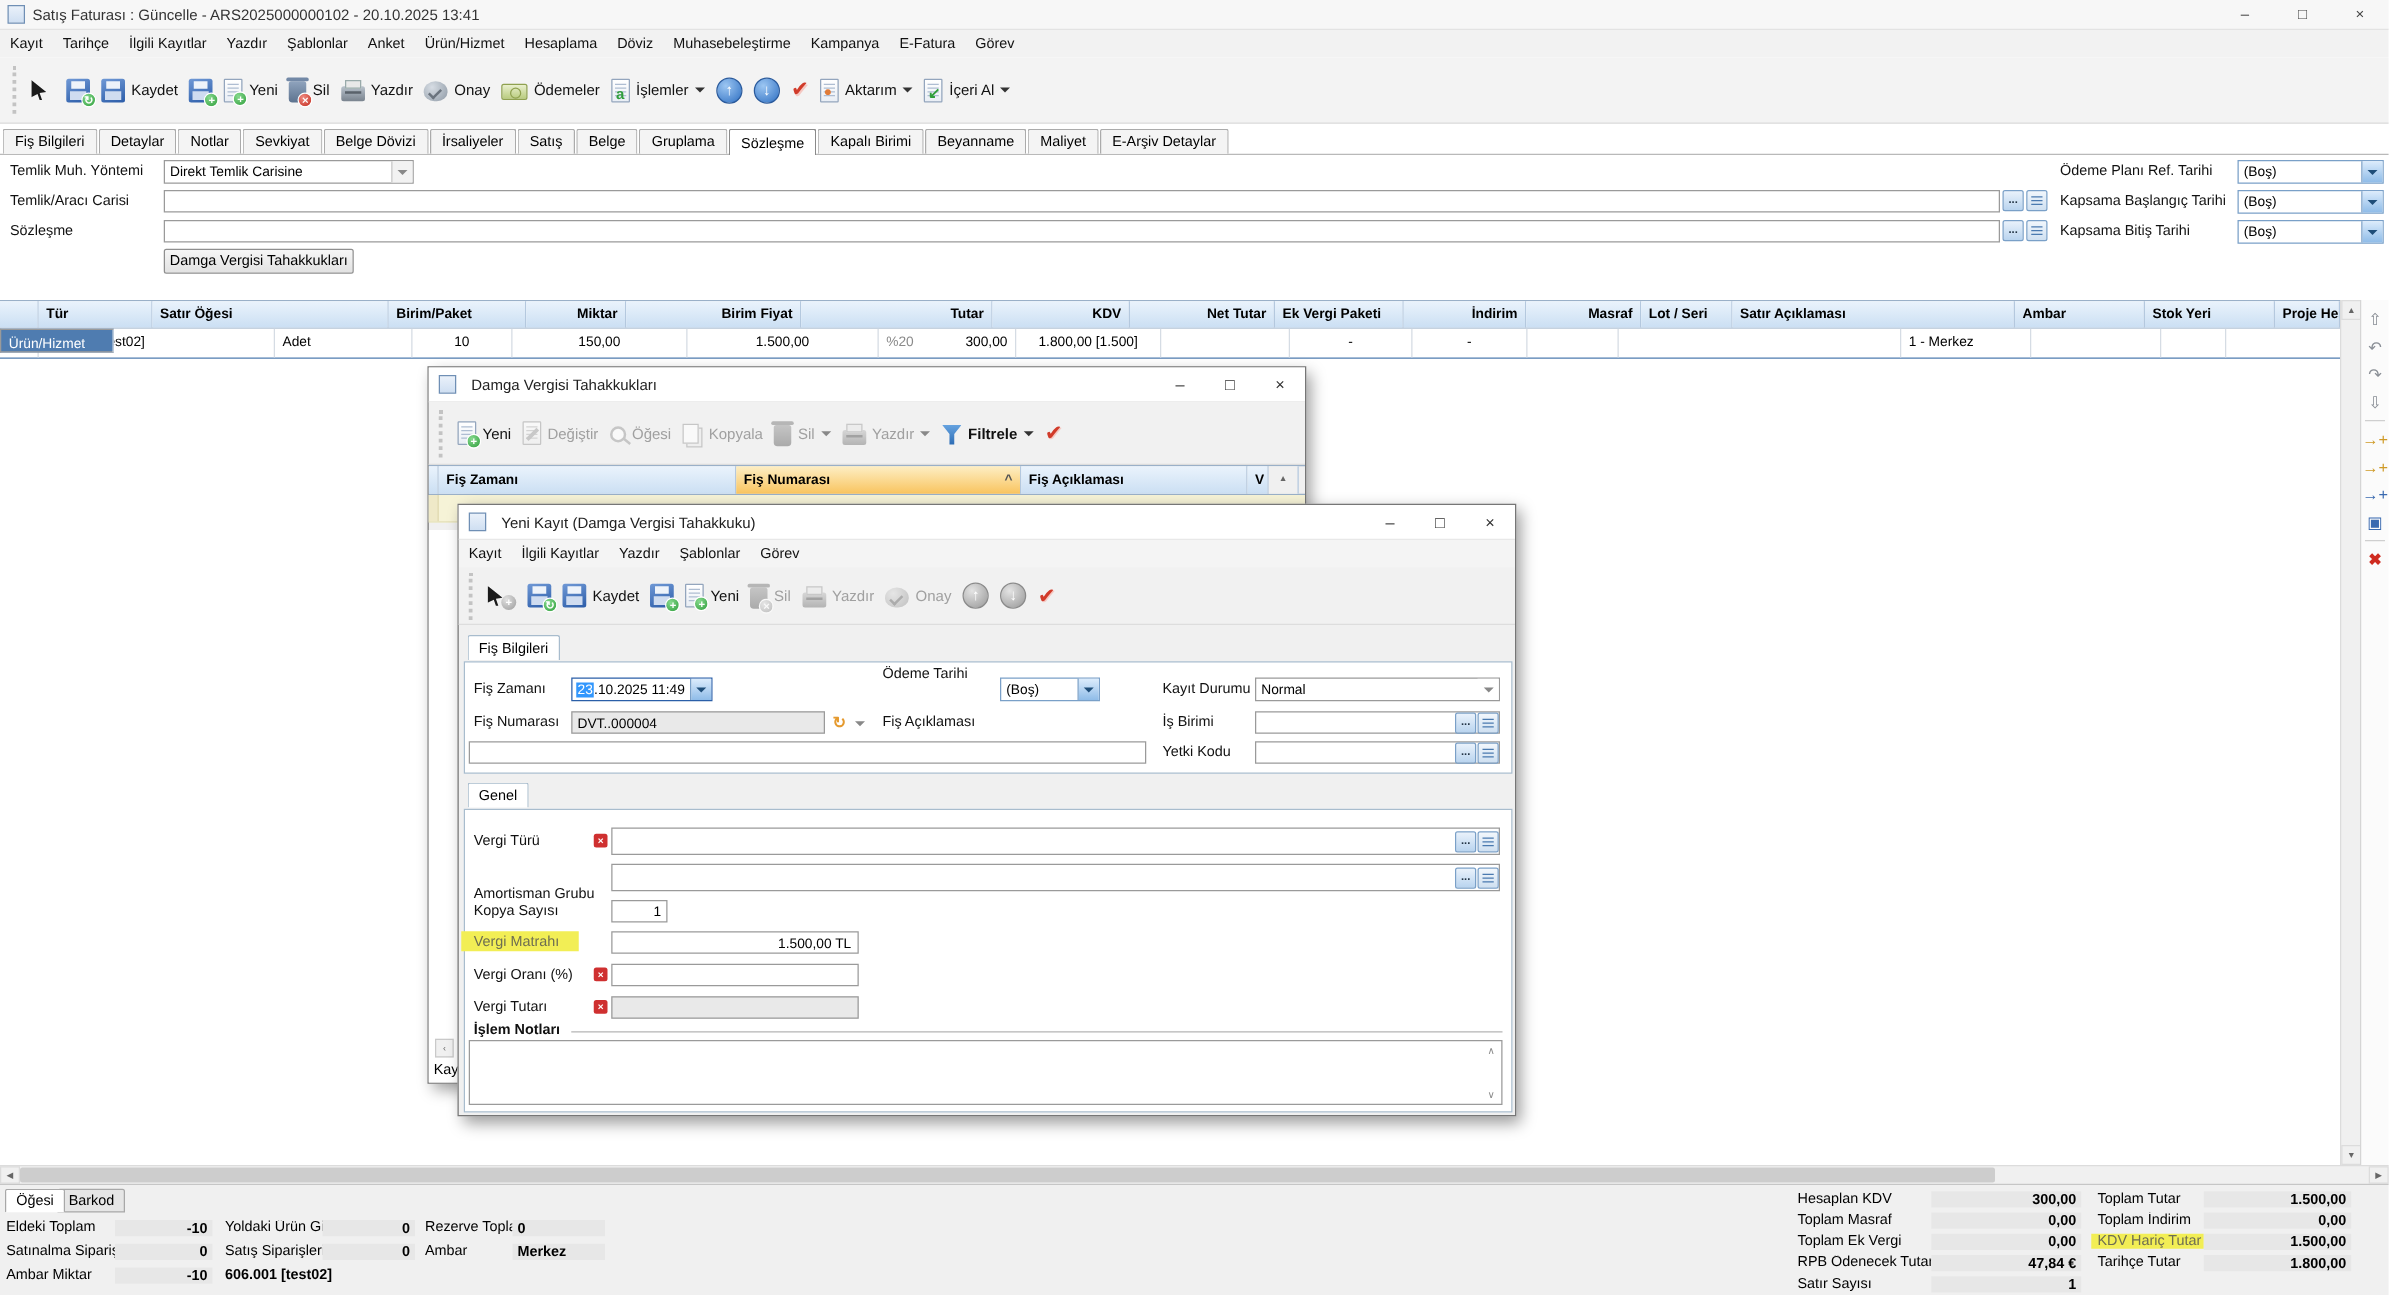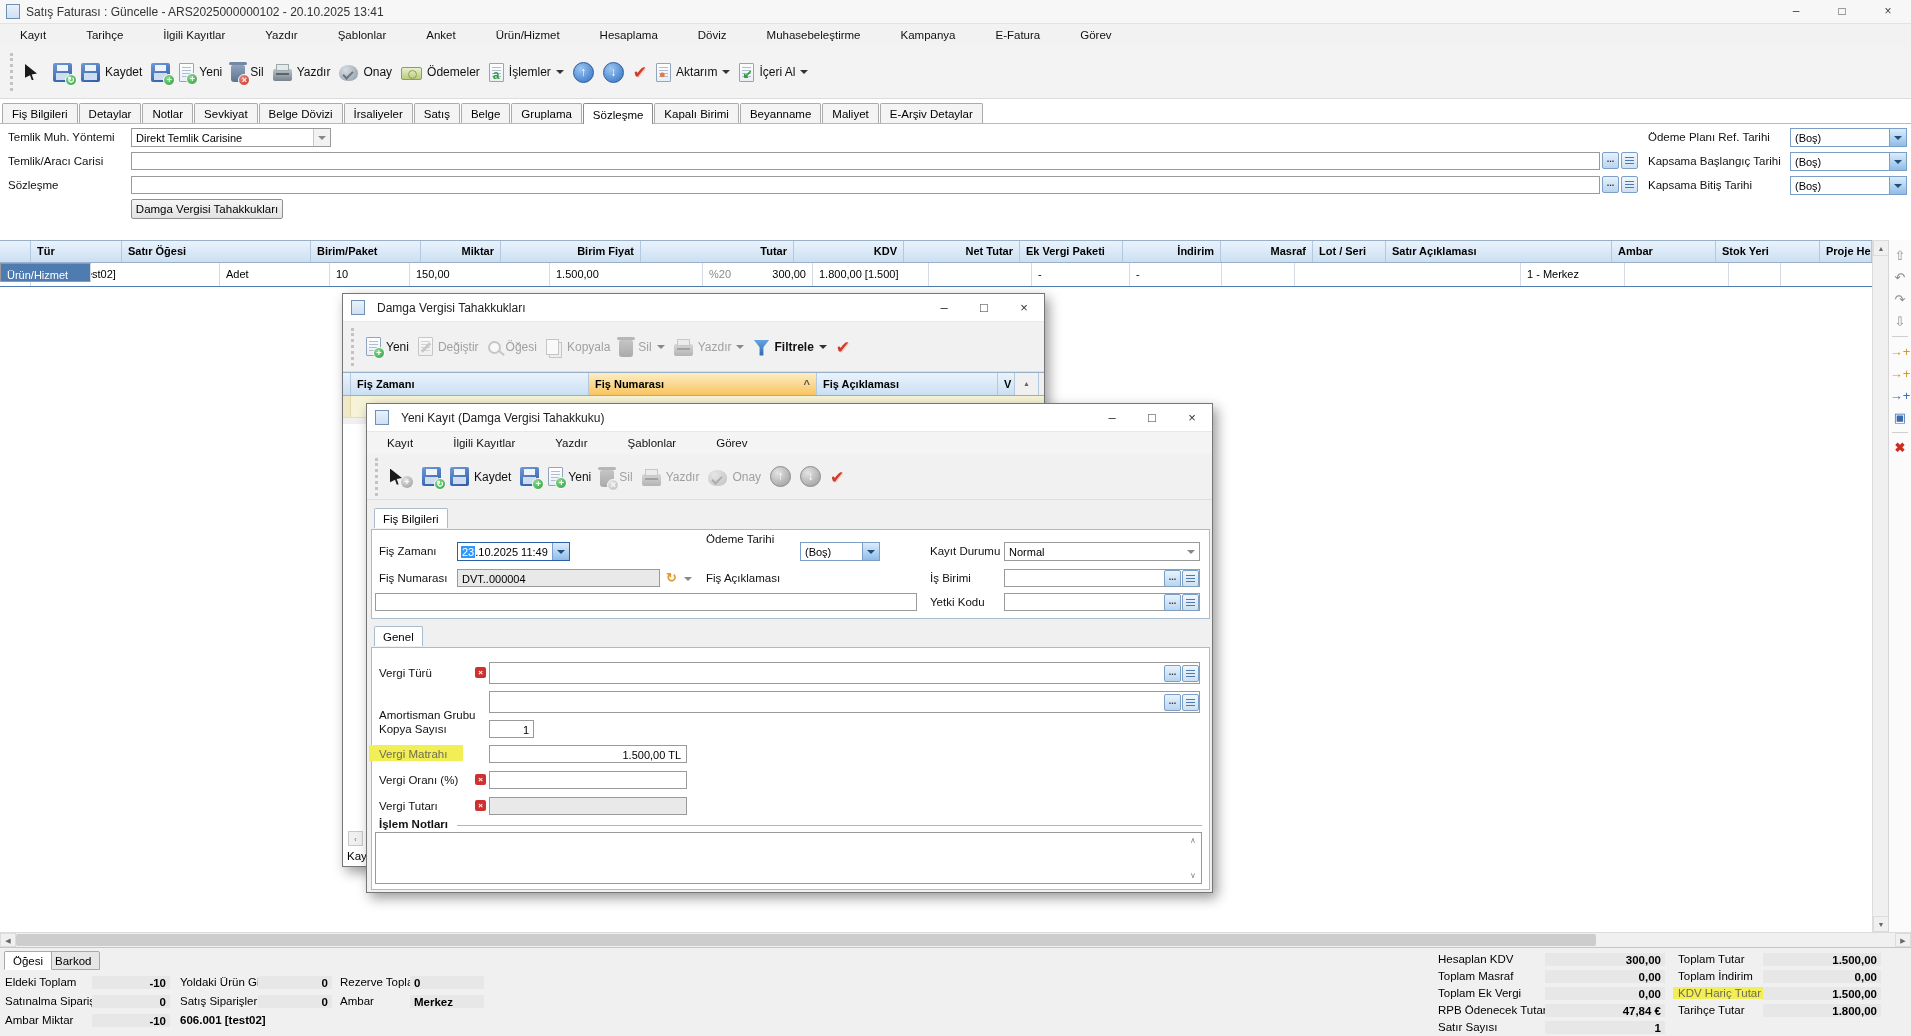--- a/index.html
+++ b/index.html
@@ -8,21 +8,21 @@
   .abs{position:absolute}
   #root{position:relative;width:1911px;height:1036px;background:#fff}
 
   
   .titlebar{left:0;top:0;width:1911px;height:24px;background:#f7f7f7;display:flex;align-items:center;padding-left:6px;border-bottom:1px solid #e3e3e3}
   .app-ic{width:14px;height:15px;background:linear-gradient(#eaf1fa,#cfdff2);border:1px solid #6f8fb5;margin-right:6px}
   .titlebar .title{font-size:12px;color:#333}
   .wcontrols{margin-left:auto;display:flex}
   .wc{width:46px;height:23px;text-align:center;line-height:23px;color:#444;font-size:12px}
   .menubar{left:0;top:24px;width:1911px;height:22px;background:#f2f2f2;display:flex;align-items:center}
-  .mi{padding:0 20px;line-height:22px;font-size:11.5px;color:#111}
+  .mi{padding:0 8px;line-height:22px;font-size:11.5px;color:#111}
   .toolbar{left:0;top:46px;width:1911px;height:53px;background:#f3f3f3;border-bottom:1px solid #dcdcdc;display:flex;align-items:center;gap:9px;padding-left:10px}
   .grip{width:4px;height:38px;border-left:3px dotted #c3c3c3;margin-right:2px}
   .tbtn{display:flex;align-items:center;gap:5px}
   .tlabel{font-size:12px;color:#111}
   .dis .tlabel{color:#a0a0a0}
   .dis .ic{filter:grayscale(1) opacity(.55)}
 
   
   .ic{position:relative;display:inline-block}
   .i-floppy{width:19px;height:19px;border-radius:2px;background:linear-gradient(160deg,#7099d6,#2b5ca8)}
@@ -81,21 +81,21 @@
   .pushbtn{position:absolute;background:linear-gradient(#f6f6f6,#e2e2e2);border:1px solid #8f8f8f;border-radius:2px;
     text-align:center;font-size:11.5px;padding-top:3px}
 
   
   .ghdr{left:0;top:240px;width:1872px;height:23px;display:flex;border-top:1px solid #9ab0c8;border-bottom:1px solid #9ab0c8}
   .gh{background:linear-gradient(#eaf3fc,#cbdff3);border-right:1px solid #b4c8de;font-weight:bold;font-size:11px;
     padding:4px 6px 0;white-space:nowrap;overflow:hidden}
   .gh.r{text-align:right}
   .grow{left:0;top:263px;width:1872px;height:24px;display:flex;border-bottom:1px solid #4f7cb0;background:#fff}
   .gc{border-right:1px solid #d5dce4;padding:5px 6px 0;font-size:11px;white-space:nowrap;overflow:hidden}
-  .gc.r{text-align:left}
+  .gc.r{text-align:center}
   .gc.sel{background:#4f7cb0;color:#fff}
   .rowmark{display:flex;align-items:center;justify-content:center;font-size:9px;padding:0}
   .kdvcell{display:flex;justify-content:space-between}
   .kdvcell .pct{color:#8a8a8a}
 
   
   .vscroll{left:1872px;top:240px;width:16px;height:692px;background:#f0f0f0;border-left:1px solid #dcdcdc}
   .sarr{position:absolute;width:16px;height:16px;text-align:center;line-height:16px;font-size:7px;color:#666;background:#f0f0f0;border:1px solid #dcdcdc}
   .sidebar-icons{left:1888px;top:240px;width:23px;height:692px;background:#fbfbfb;border-left:1px solid #d5d5d5;
     display:flex;flex-direction:column;align-items:center;padding-top:8px;gap:7px}

